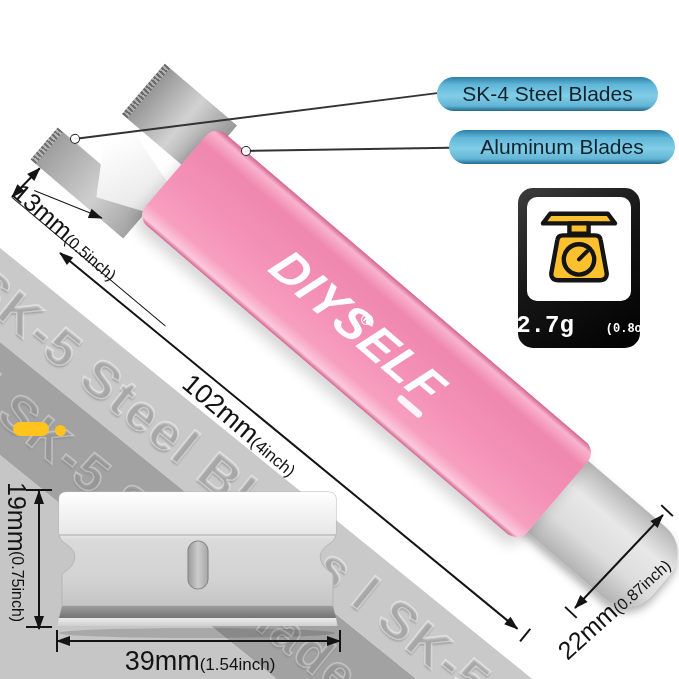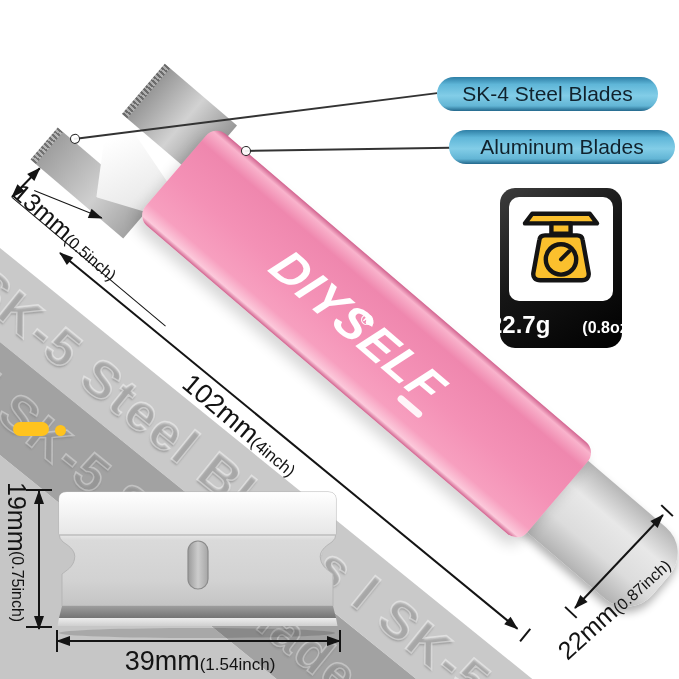--- a/index.html
+++ b/index.html
@@ -71,27 +71,27 @@
   .mark{position:absolute;width:8px;height:8px;border:1.6px solid #222;border-radius:50%;
         background:rgba(255,255,255,0.92);left:-4px;top:-4px;}
   .pill{position:absolute;height:34px;border-radius:17px;z-index:6;
         display:flex;align-items:center;justify-content:center;
         background:linear-gradient(180deg,#2e7fa6 0%,#5fb6d8 22%,#82cde7 55%,#62b5d5 85%,#23688c 100%);
         color:#10222d;font-size:21px;}
   .pill1{left:437px;top:77px;width:221px;}
   .pill2{left:449px;top:130px;width:226px;}
 
   
-  .badge{position:absolute;left:500px;top:188px;width:122px;height:160px;border-radius:15px;z-index:6;
-         background:linear-gradient(145deg,#3d3d3d,#161616 45%,#000000);}
+  .badge{position:absolute;left:518px;top:188px;width:122px;height:160px;border-radius:15px;z-index:6;
+         background:linear-gradient(145deg,#3d3d3d,#161616 45%,#000000);font-family:Liberation Mono, monospace;}
   .badge-panel{position:absolute;left:9px;top:9px;width:104px;height:104px;border-radius:10px;background:#ffffff;
          display:flex;align-items:center;justify-content:center;}
   .badge-text{position:absolute;left:0;bottom:9px;width:122px;display:flex;align-items:baseline;justify-content:center;
          color:#ffffff;font-weight:bold;}
-  .badge-text .g{font-size:24px;} .badge-text .oz{font-size:16px;margin-left:32px;}
+  .badge-text .g{font-size:24px;} .badge-text .oz{font-size:12px;margin-left:32px;}
 </style>
 </head>
 <body>
 
 <div id="stage">
 
   <div class="stripe stripe1">
     <div class="wm wm1">l SK-5 Steel Blades l SK-5 Steel</div>
   </div>
   <div class="stripe stripe2">

